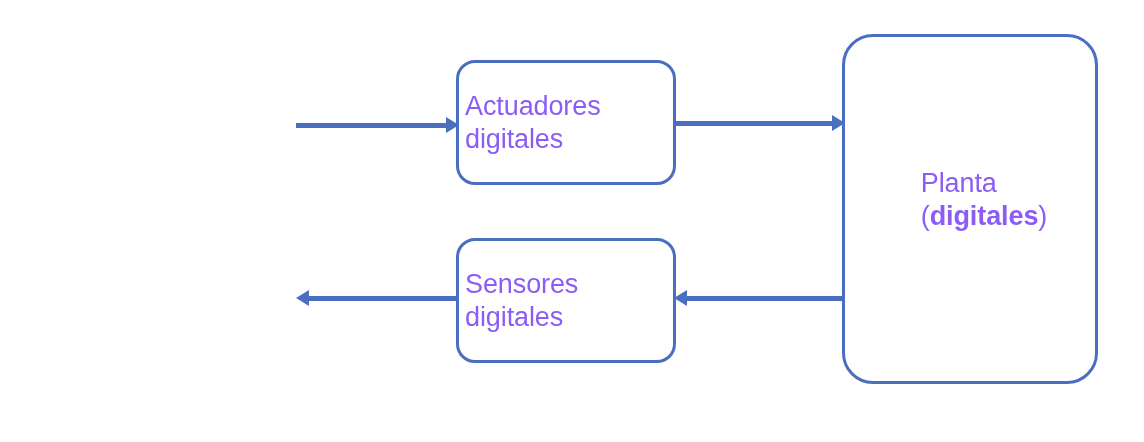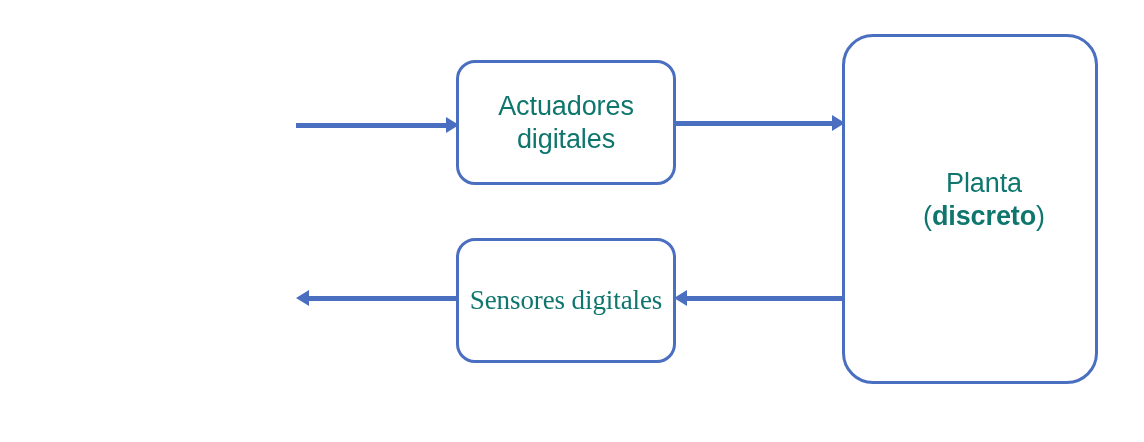--- a/index.html
+++ b/index.html
@@ -18,22 +18,22 @@
 
   
   .node {
     position: absolute;
     box-sizing: border-box;
     background: #ffffff;
     border: 3px solid #4b6fc0;
     display: flex;
     align-items: center;
     justify-content: center;
-    text-align: center;
-    color: #0f766e;
+    text-align: left;
+    color: #8b5cf6;
     z-index: 3;
   }
   .node .label {
     line-height: 1.215;
     font-size: 27px;
     letter-spacing: -0.1px;
     white-space: pre-line;
     padding: 0 6px;
   }
   .node .label b { font-weight: 700; }
@@ -51,21 +51,20 @@
   }
   #node-actuators {
     left: 456px; top: 60px;
     width: 220px; height: 125px;
     border-radius: 19px;
   }
   #node-sensors {
     left: 456px; top: 238px;
     width: 220px; height: 125px;
     border-radius: 19px;
-    font-family: Liberation Serif, serif;
   }
   
   #node-plant .label { transform: translateY(-9px); }
 
   
   .arrow {
     position: absolute;
     height: 22px;
     z-index: 2;
   }
@@ -102,21 +101,21 @@
 
   <div class="node" id="node-actuators">
     <div class="label">Actuadores digitales</div>
   </div>
 
   <div class="node" id="node-sensors">
     <div class="label">Sensores digitales</div>
   </div>
 
   <div class="node" id="node-plant">
-    <div class="label">Planta<br>(<b>discreto</b>)</div>
+    <div class="label">Planta<br>(<b>digitales</b>)</div>
   </div>
 
   <div class="arrow to-right" id="arrow-controller-actuators">
     <span class="shaft"></span>
     <span class="head"></span>
   </div>
 
   <div class="arrow to-right" id="arrow-actuators-plant">
     <span class="shaft"></span>
     <span class="head"></span>

